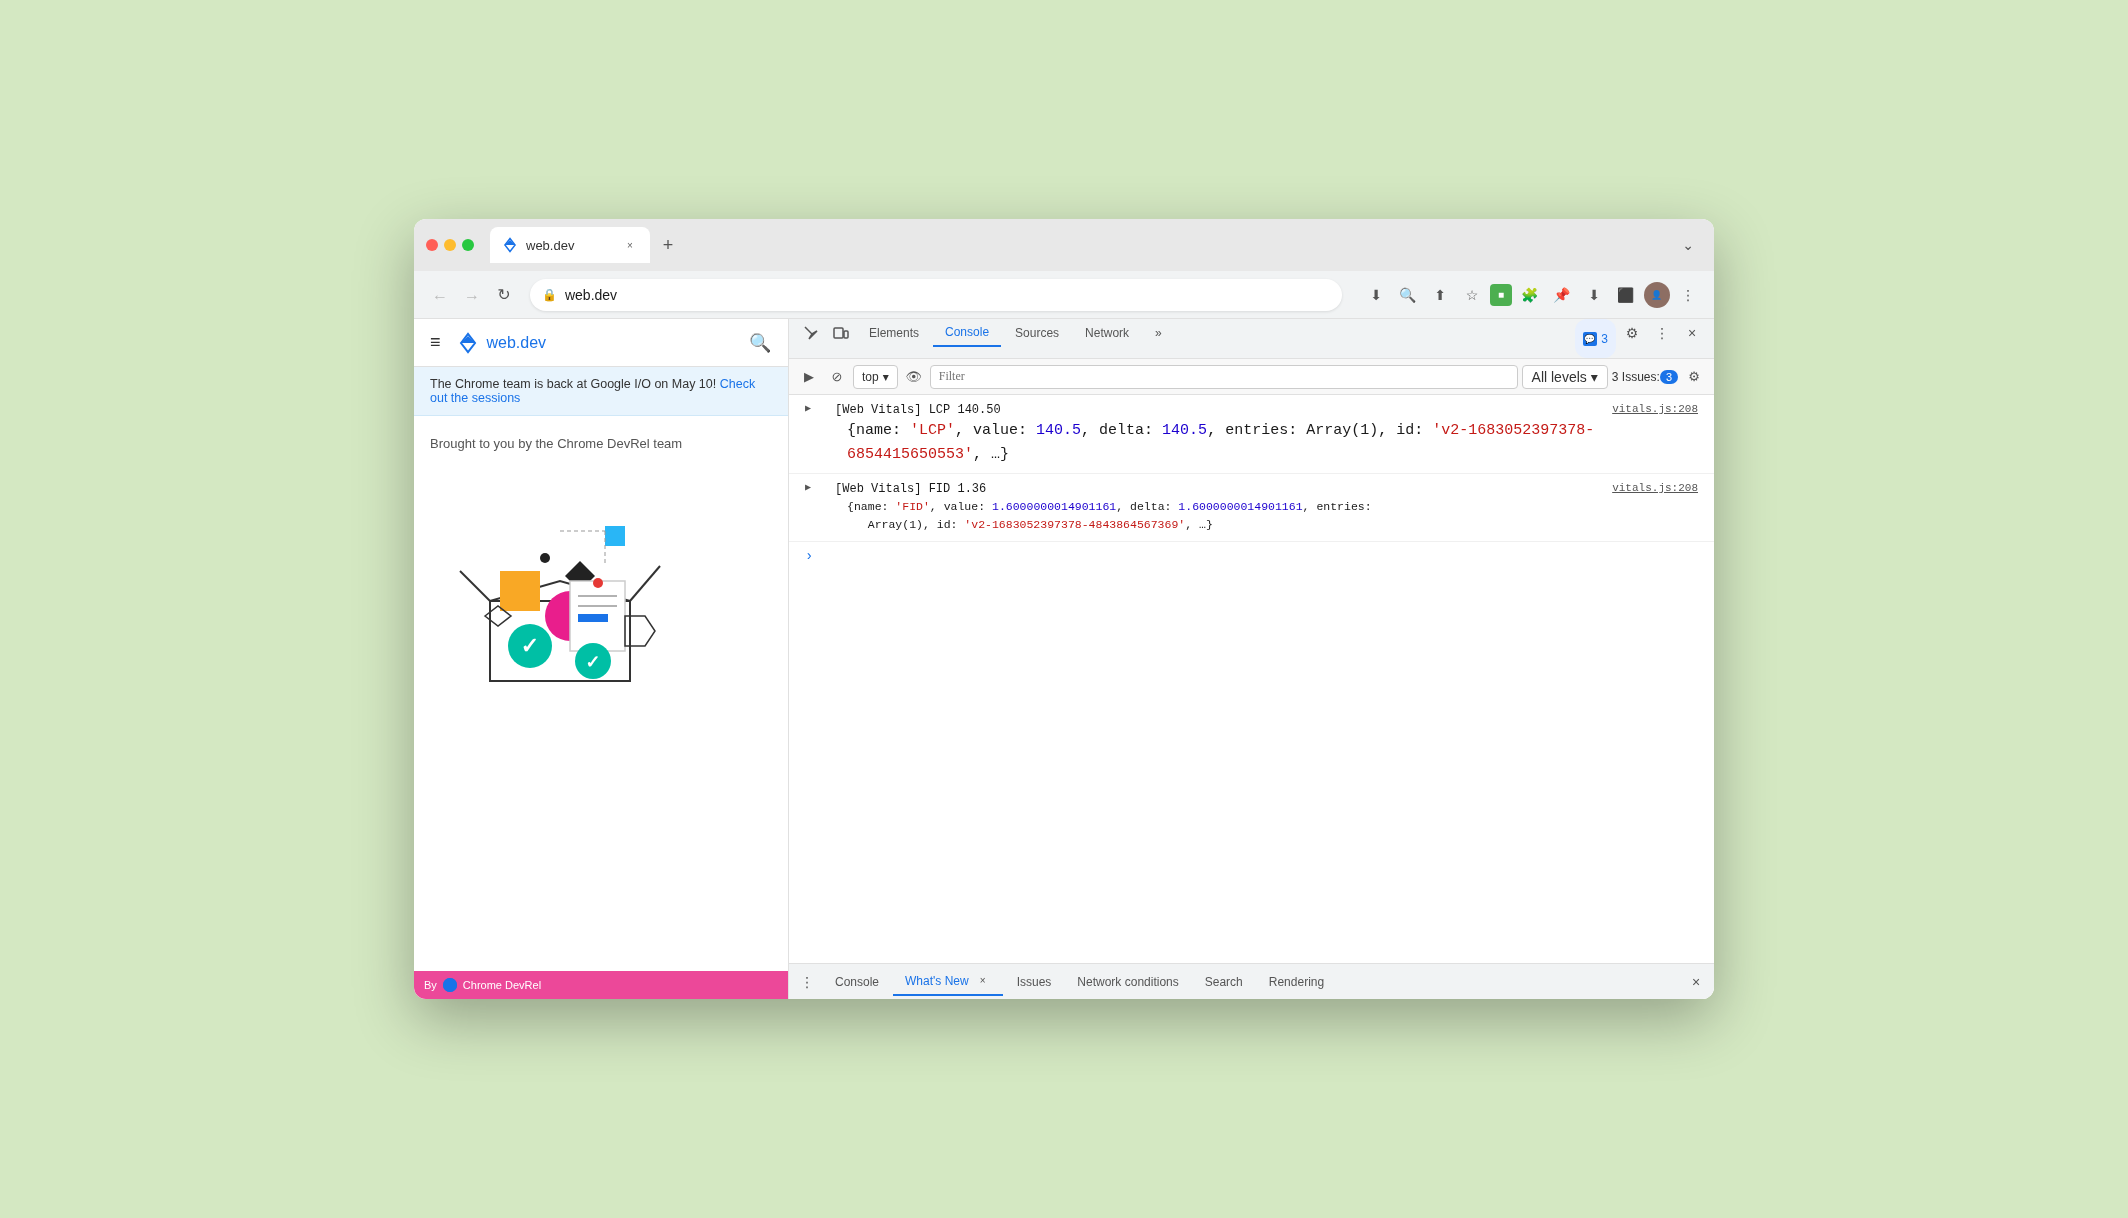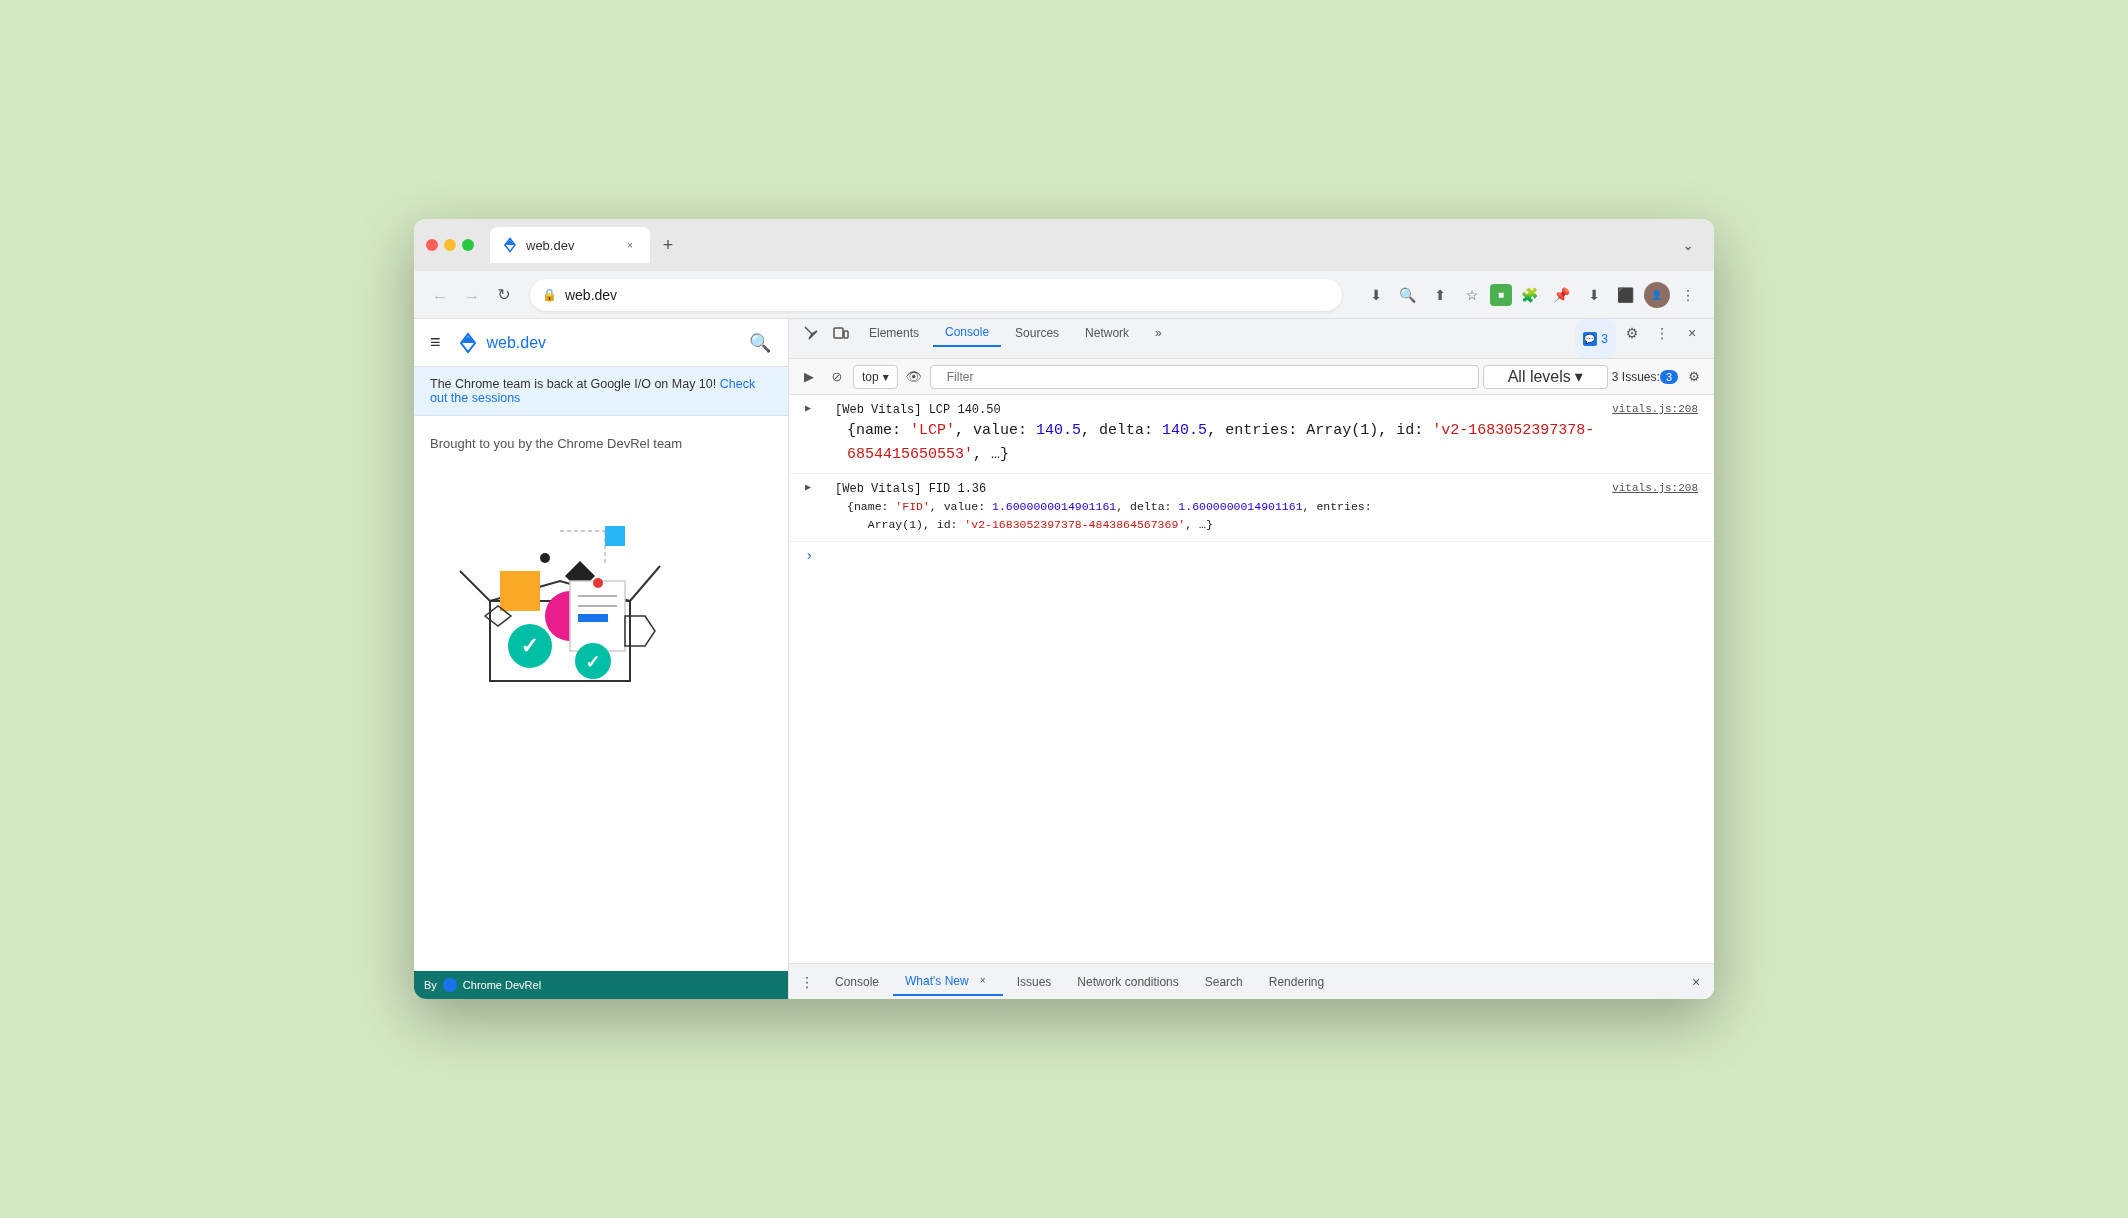--- a/index.html
+++ b/index.html
@@ -376,34 +376,35 @@
       color: #333;
       border: 1px solid #ccc;
       background: #fff;
       height: 24px;
     }
     .filter-input {
       flex: 1;
       height: 24px;
       border: 1px solid #ccc;
       border-radius: 4px;
-      padding: 0 16px;
+      padding: 0 8px;
       font-size: 12px;
       color: #333;
       background: #fff;
       outline: none;
+      font-family: Liberation Serif, serif;
     }
     .levels-selector {
       display: flex;
       align-items: center;
       gap: 4px;
-      padding: 2px 24px;
+      padding: 2px 9px;
       border-radius: 4px;
       cursor: pointer;
-      font-size: 16px;
+      font-size: 14px;
       color: #333;
       border: 1px solid #ccc;
       background: #fff;
       height: 24px;
     }
     .issues-count {
       display: flex;
       align-items: center;
       font-size: 12px;
       color: #333;
@@ -621,21 +622,21 @@
               <line x1="175" y1="60" x2="175" y2="95" stroke="#999" stroke-width="1" stroke-dasharray="4,3"></line>
 
               <circle cx="168" cy="112" r="5" fill="#e53935"></circle>
 
               <polygon points="195,145 215,145 225,160 215,175 195,175" fill="none" stroke="#333" stroke-width="1.5"></polygon>
             </svg>
           </div>
         </div>
       </div>
 
-      <div style="position:relative; height:28px; background:#0f766e; display:flex; align-items:center; padding:0 10px; gap:6px;">
+      <div style="position:relative; height:28px; background:#ec4899; display:flex; align-items:center; padding:0 10px; gap:6px;">
         <span style="color:#fff; font-size:11px;">By</span>
         <div class="tooltip-logo">
           <svg width="14" height="14" viewBox="0 0 14 14">
             <circle cx="7" cy="7" r="7" fill="#1a73e8"></circle>
           </svg>
         </div>
         <span style="color:#fff; font-size:11px;">Chrome DevRel</span>
       </div>
     </div>
 

